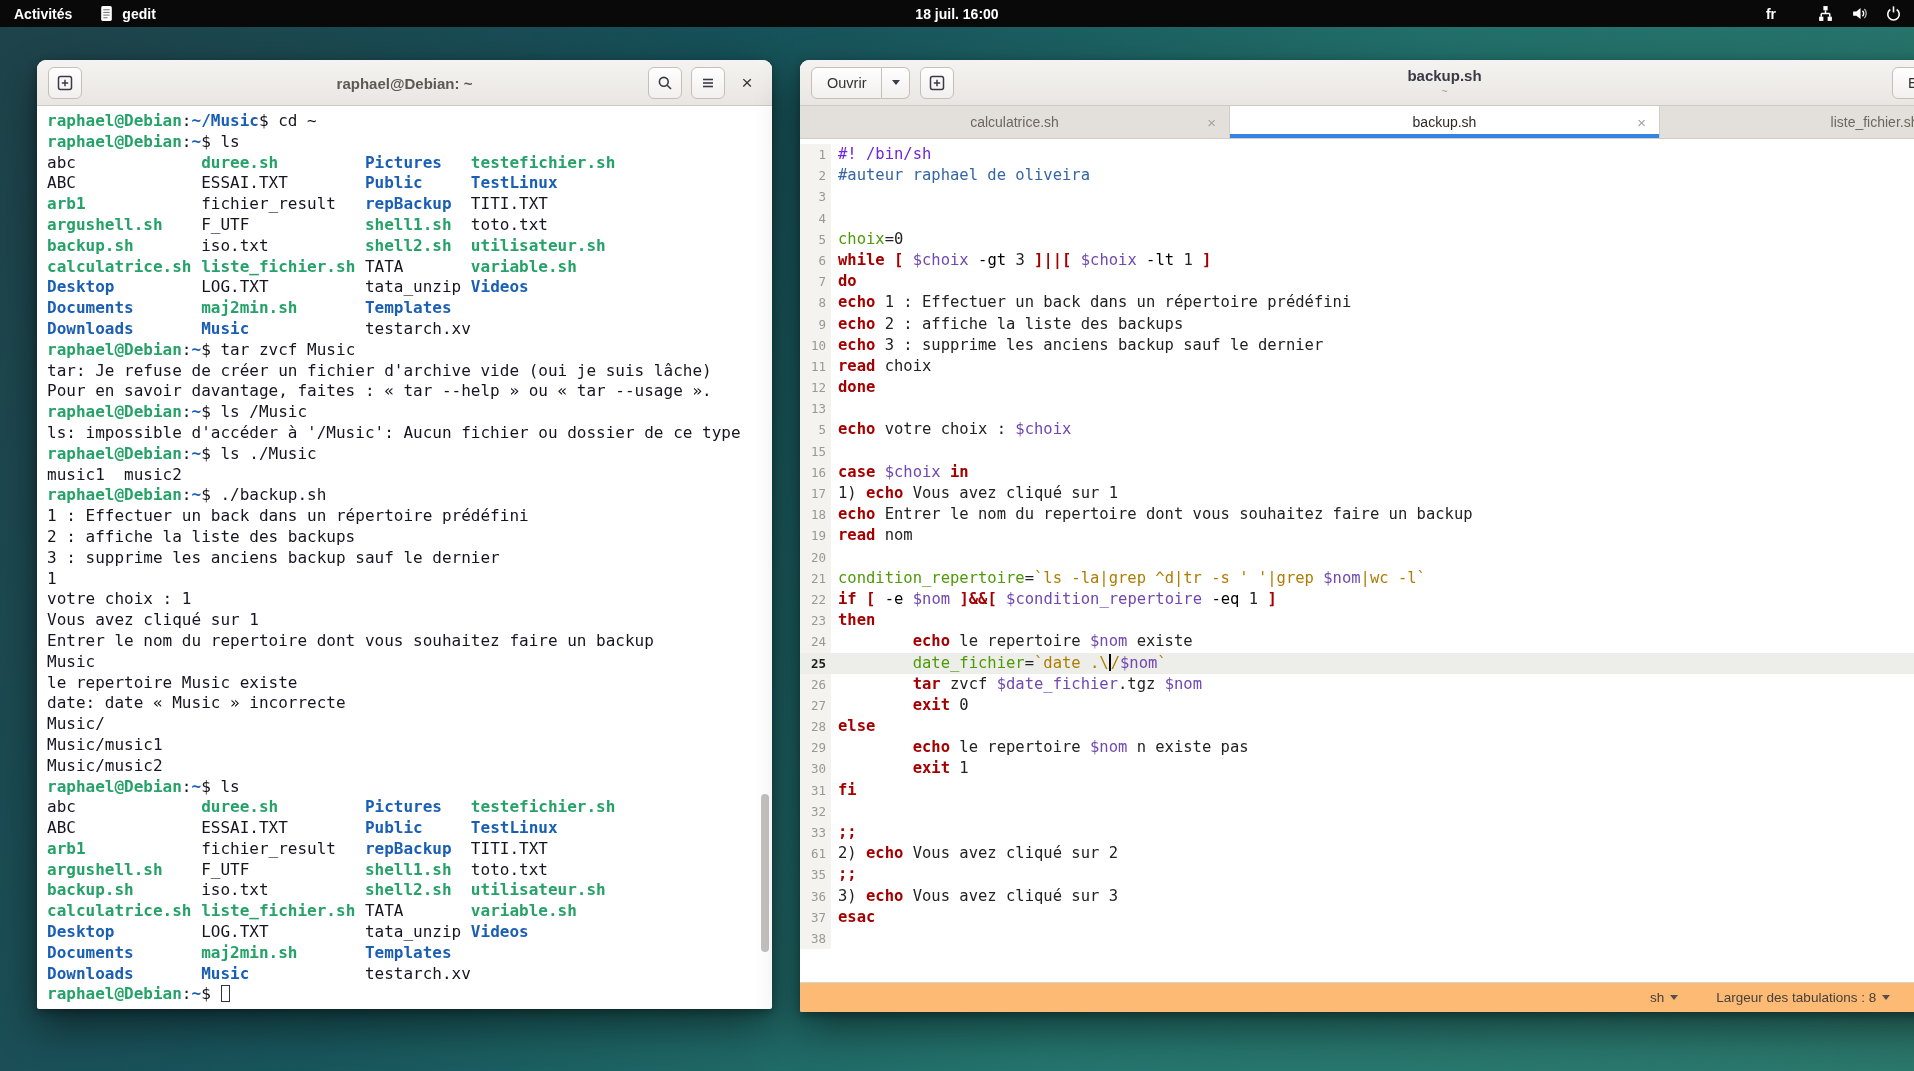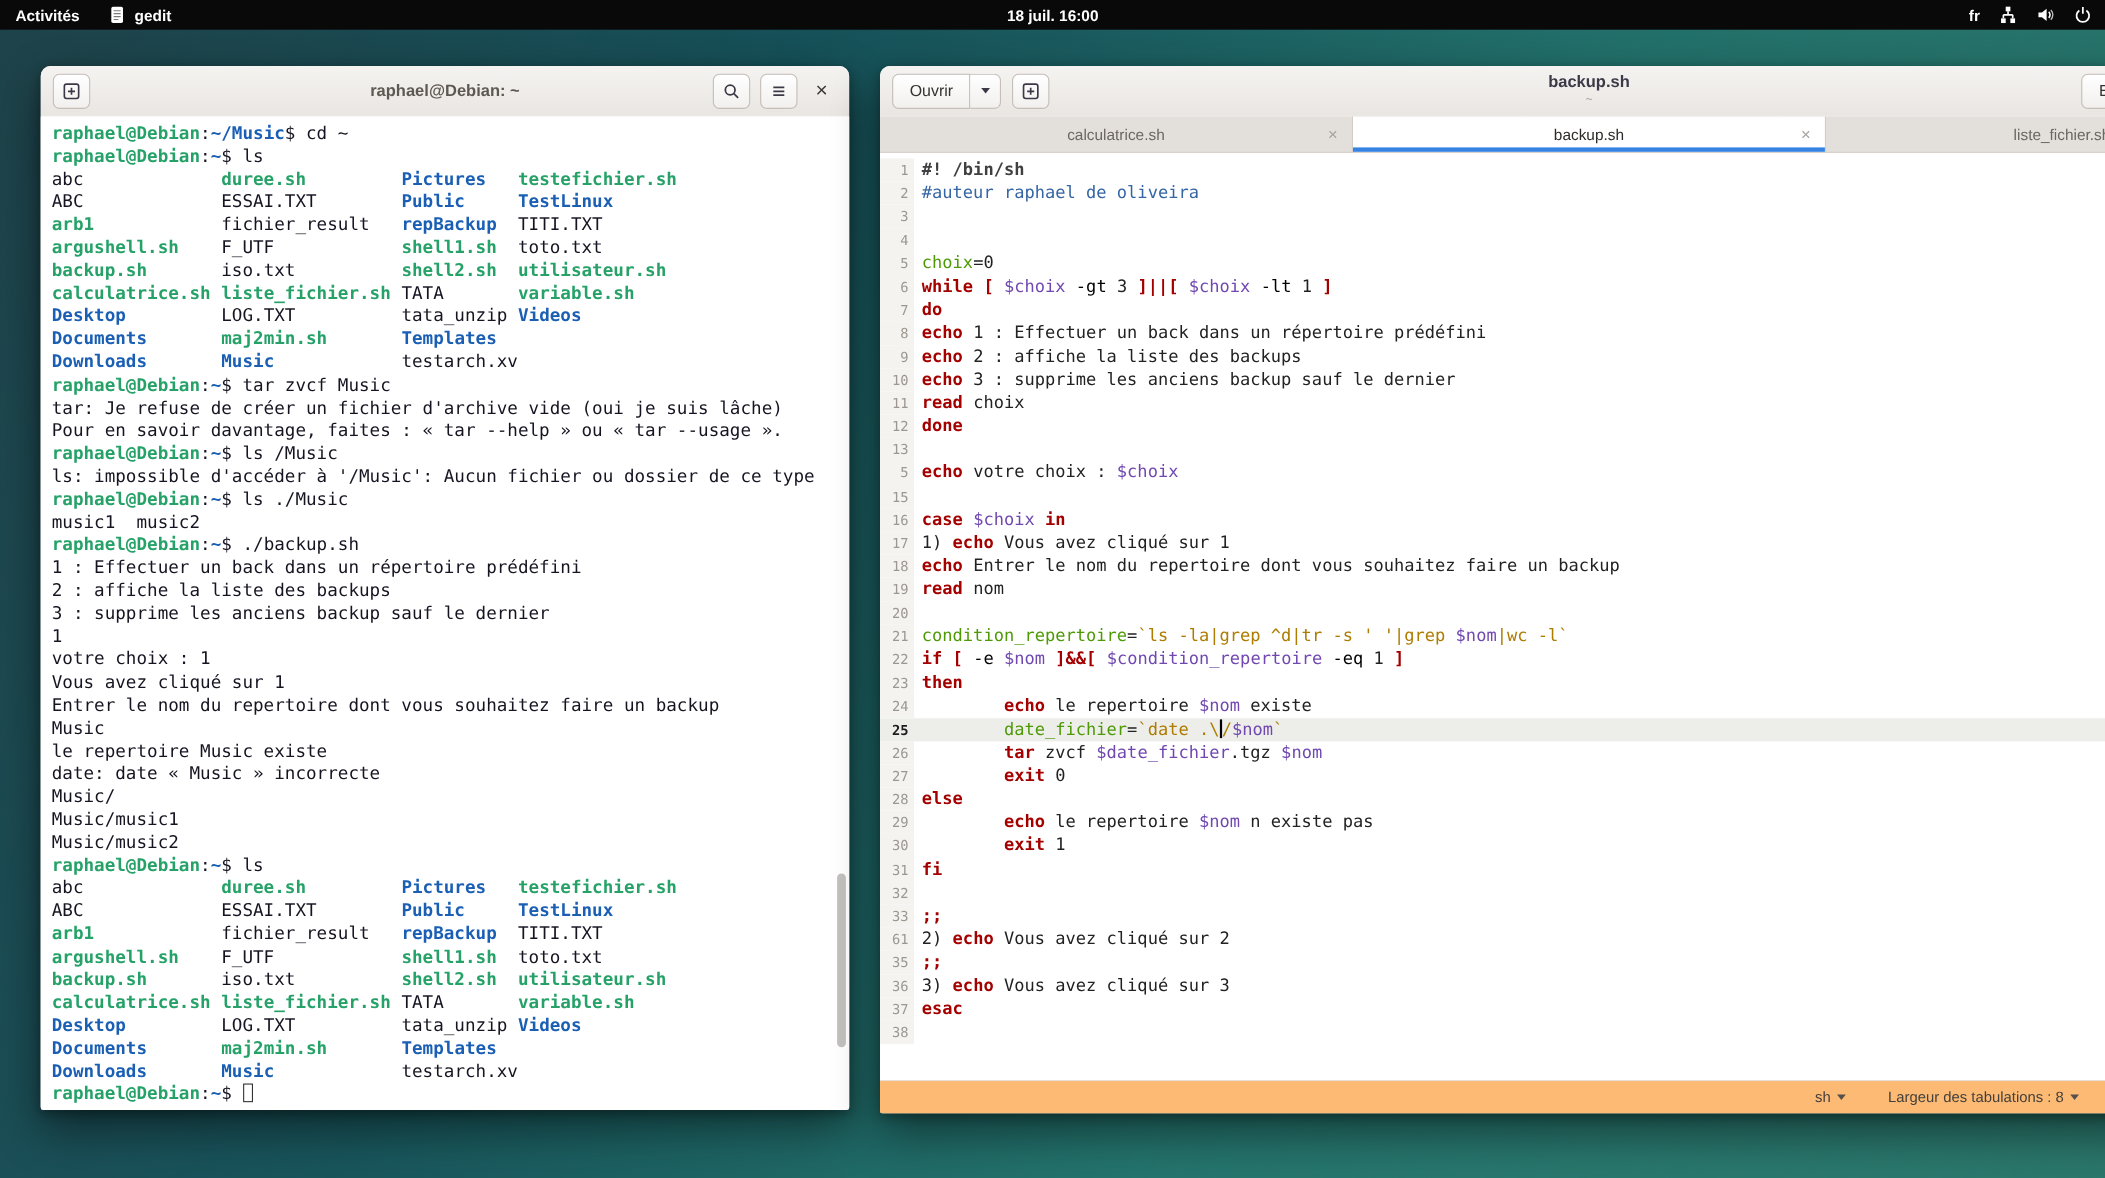--- a/index.html
+++ b/index.html
@@ -11,21 +11,21 @@
       linear-gradient(292deg, rgba(0,0,0,0.22) 0%, rgba(0,0,0,0) 38%),
       linear-gradient(118deg,#0e343c 0%,#165058 30%,#23726c 62%,#37998a 100%);
   }
   
   .topbar{position:absolute;left:0;top:0;width:100%;height:27px;background:#090909;color:#fff;
     display:flex;align-items:center;font-size:14px;font-weight:600;z-index:50;}
   .tb-left{display:flex;align-items:center;gap:26px;padding-left:14px;}
   .tb-app{display:flex;align-items:center;gap:7px;}
   .tb-center{position:absolute;left:50%;transform:translateX(-50%);}
   .tb-right{position:absolute;right:12px;display:flex;align-items:center;gap:17px;}
-  .tb-right .lang{font-weight:600;}
+  .tb-right .lang{margin-right:24px;font-weight:600;}
   .tb-icon{display:inline-flex;width:17px;height:17px;}
   
   .window{position:absolute;border-radius:9px 9px 2px 2px;
     box-shadow:0 18px 42px rgba(0,0,0,.48),0 3px 10px rgba(0,0,0,.32);background:#fff;}
   .headerbar{height:46px;background:linear-gradient(#f5f3f1,#e9e6e2);
     border-bottom:1px solid #cfc9c3;border-radius:9px 9px 0 0;
     display:flex;align-items:center;padding:0 11px;position:relative;box-sizing:border-box;}
   .hb-title{position:absolute;left:50%;top:50%;transform:translate(-50%,-50%);
     text-align:center;color:#3d3846;font-weight:bold;font-size:15px;line-height:15px;white-space:nowrap;}
   .hb-title .sub{display:block;font-weight:normal;font-size:11px;color:#9d9790;margin-top:1px;}
@@ -74,21 +74,21 @@
     padding-left:7px;color:#222;flex:1;}
   .code-row.cur{background:#ededea;}
   .code-row.cur .ln{background:transparent;font-weight:bold;color:#1c1c1c;}
   .cs-p{color:#222;}
   .cs-k{color:#a40000;font-weight:bold;}
   .cs-v{color:#7048b0;}
   .cs-s{color:#ad7c00;}
   .cs-o{color:#000000;}
   .cs-g{color:#4e9a06;}
   .cs-c{color:#3465a4;}
-  .cs-sb{color:#404040;font-weight:bold;margin-top:44px;}
+  .cs-sb{color:#6d28d9;font-weight:normal;margin-top:44px;}
   .edit-cursor{display:inline-block;width:0;border-left:2px solid #000;height:17px;vertical-align:-3px;}
   .statusbar{position:absolute;left:0;bottom:0;width:100%;height:30px;background:#fdba74;
     border-top:1px solid #d9d5d0;display:flex;align-items:center;justify-content:flex-end;
     gap:38px;padding-right:17px;box-sizing:border-box;font-size:13.5px;color:#44403b;border-radius:0 0 2px 2px;}
   .sb-item{display:inline-flex;align-items:center;gap:6px;white-space:nowrap;}
   .sb-caret{width:0;height:0;border-left:4px solid transparent;border-right:4px solid transparent;
     border-top:5px solid #55504b;display:inline-block;}
 </style>
 </head>
 <body>

